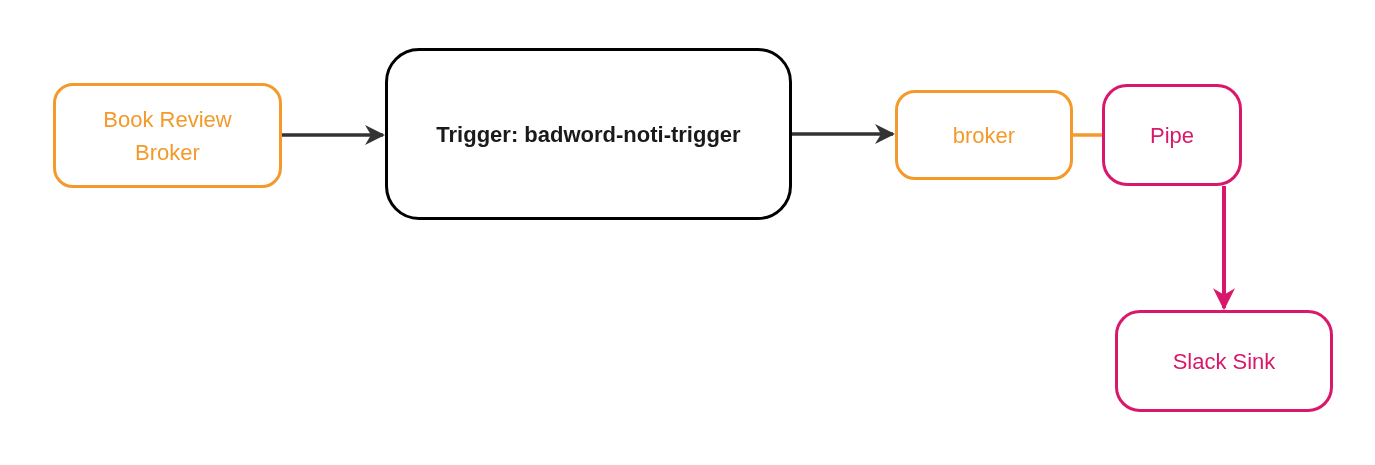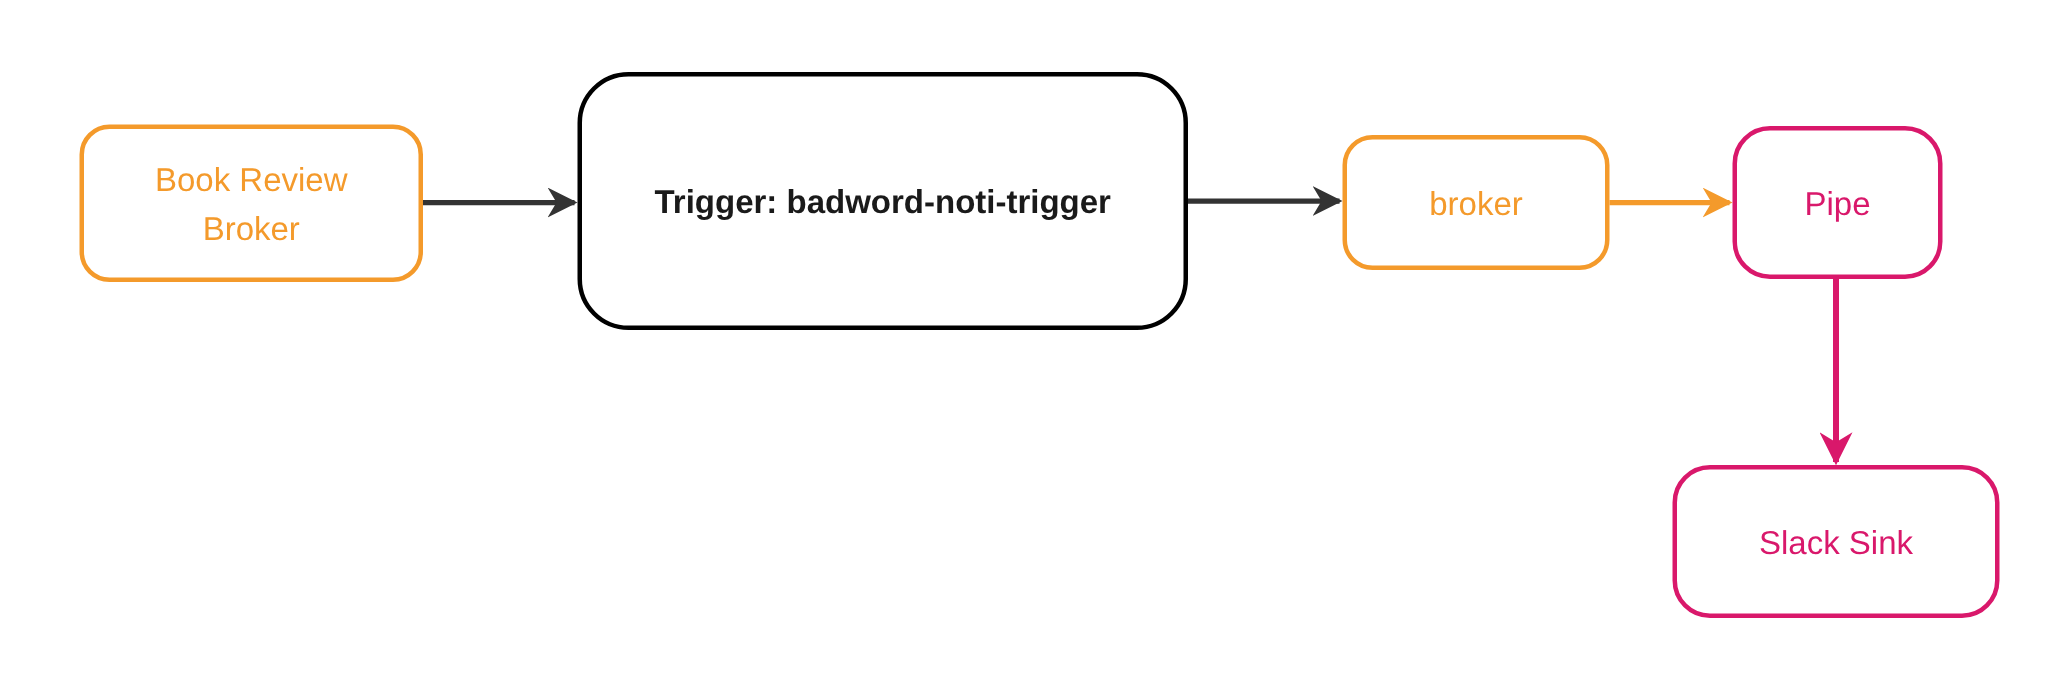--- a/index.html
+++ b/index.html
@@ -38,21 +38,21 @@
     border-radius: 34px;
   }
   .node-pink {
     border: 3.5px solid var(--pink, #D9186B);
     color: var(--pink, #D9186B);
     border-radius: 24px;
   }
   #node-book-review-broker { left: 53px;   top: 83px;  width: 229px; height: 105px; }
   #node-trigger-filter     { left: 385px;  top: 48px;  width: 407px; height: 172px; }
   #node-badword-broker     { left: 895px;  top: 90px;  width: 178px; height: 90px;  }
-  #node-pipe               { left: 1155px; top: 84px;  width: 140px; height: 102px; border-radius: 25px; }
+  #node-pipe               { left: 1102px; top: 84px;  width: 140px; height: 102px; border-radius: 25px; }
   #node-slack-sink         { left: 1115px; top: 310px; width: 218px; height: 102px; border-radius: 25px; }
 
   .edges-layer {
     position: absolute;
     left: 0; top: 0;
     width: 1375px;
     height: 465px;
     pointer-events: none;
   }
   .edge-dark   { stroke: var(--arrow-dark, #333333); stroke-width: 3.5px; fill: none; }

